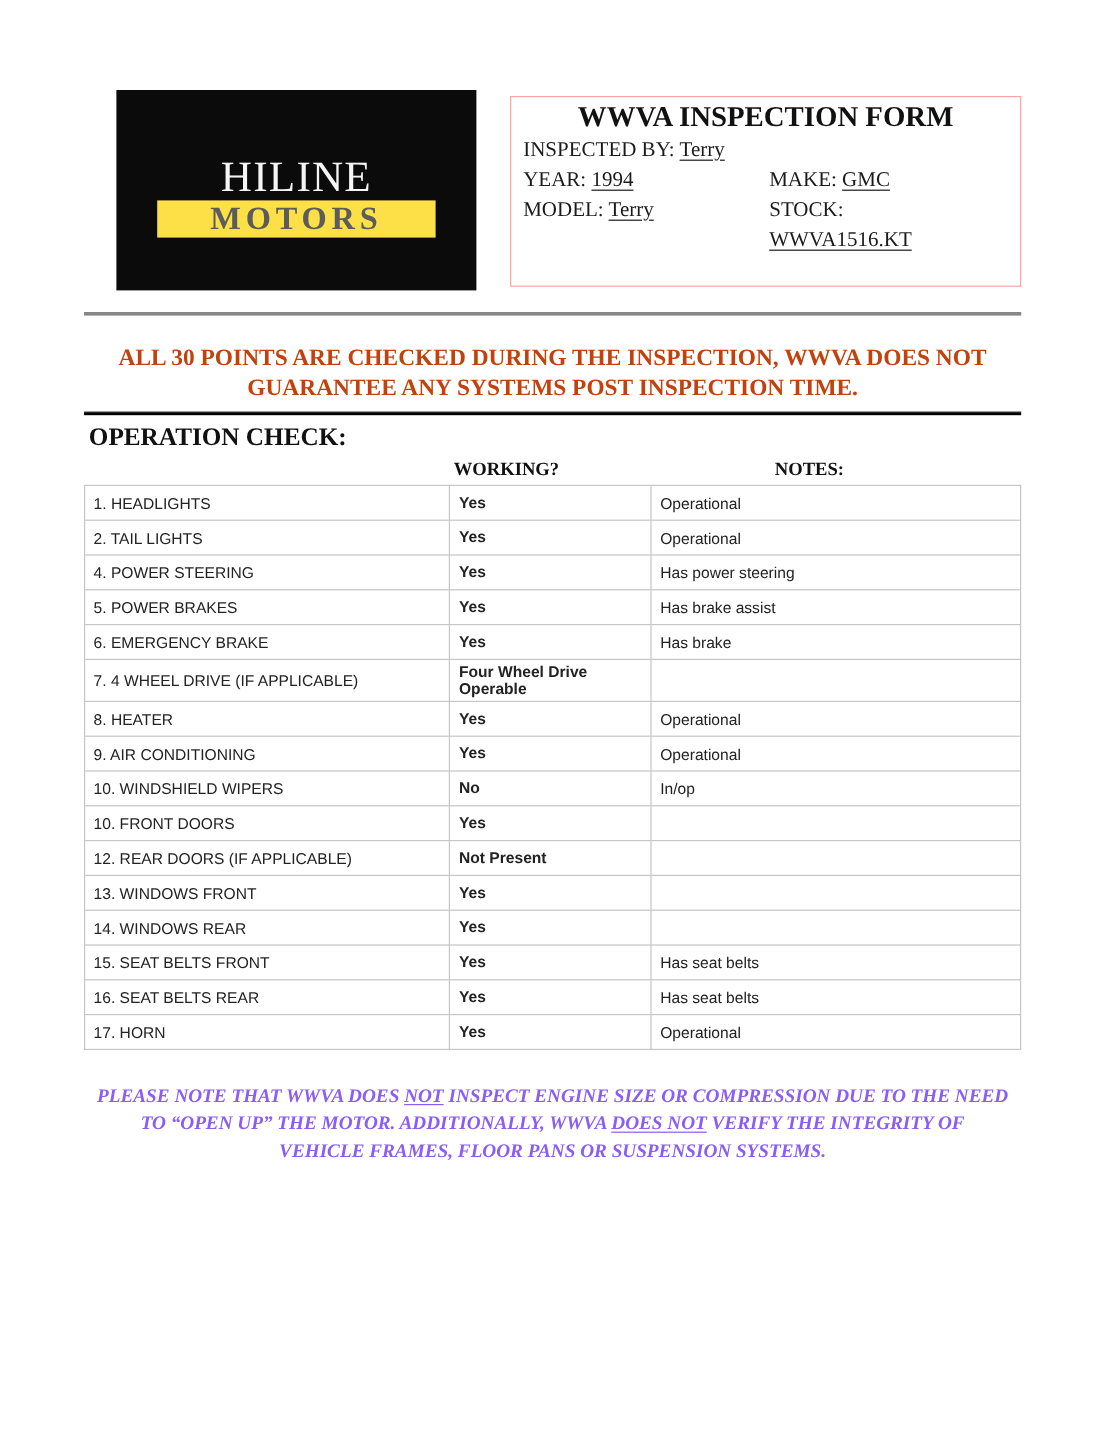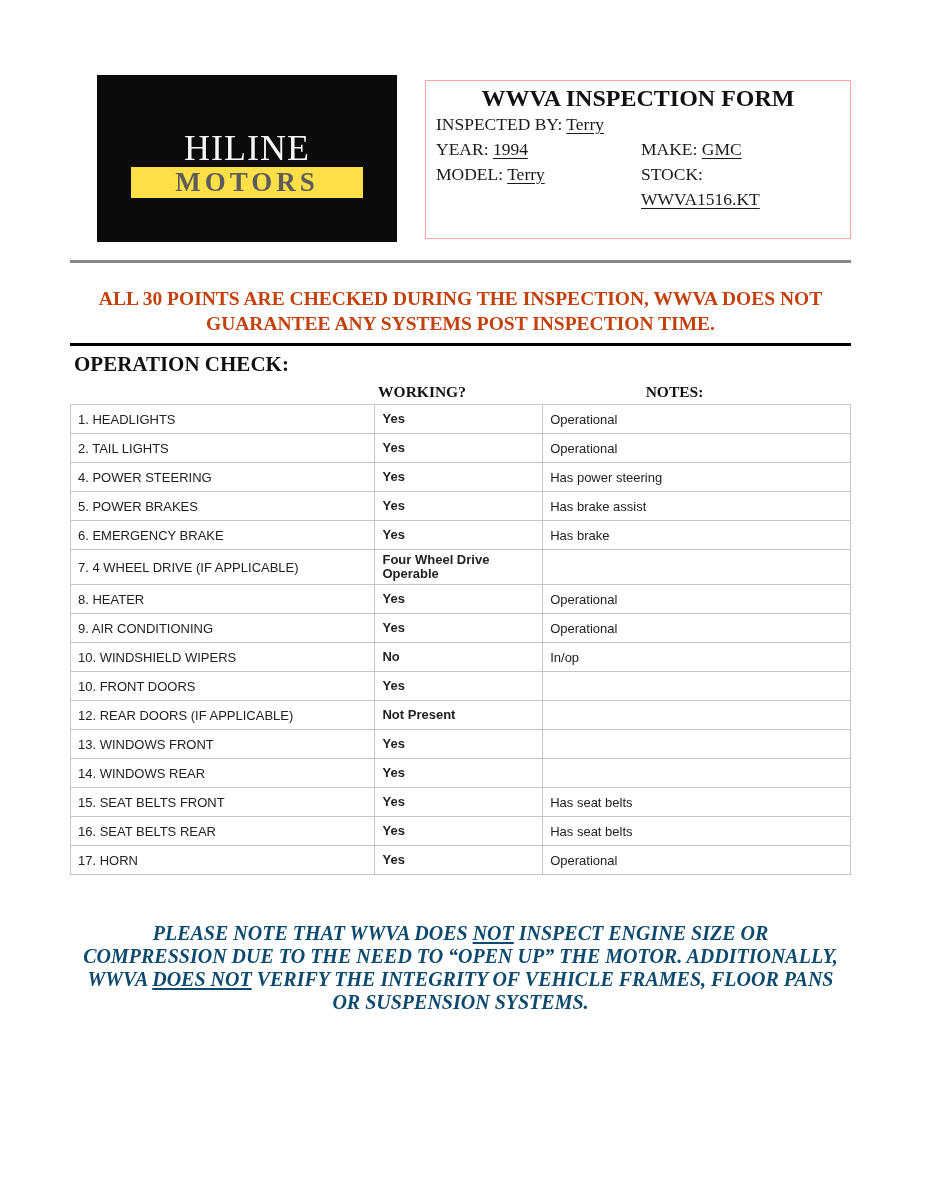--- a/index.html
+++ b/index.html
@@ -147,29 +147,29 @@
     vertical-align: middle;
     font-size: 13px;
     color: #222;
   }
   td.cell-item { width: 276px; }
   td.cell-working { width: 152px; font-weight: bold; font-size: 12.5px; line-height: 14px; }
   td.cell-notes { width: 279px; }
 
   
   .footer-note {
-    margin-top: 47px;
+    margin-top: 27px;
     padding: 0 10px;
     text-align: center;
     font-family: "Liberation Serif", serif;
     font-weight: bold;
     font-style: italic;
-    font-size: 20px;
+    font-size: 16px;
     line-height: 23px;
-    color: #0c4a6e;
+    color: #8b5cf6;
   }
   .footer-note .u { text-decoration: underline; text-underline-offset: 2px; }
 </style>
 </head>
 <body>
 
 <div class="page">
   <div class="content">
 
     <div class="header-row">

